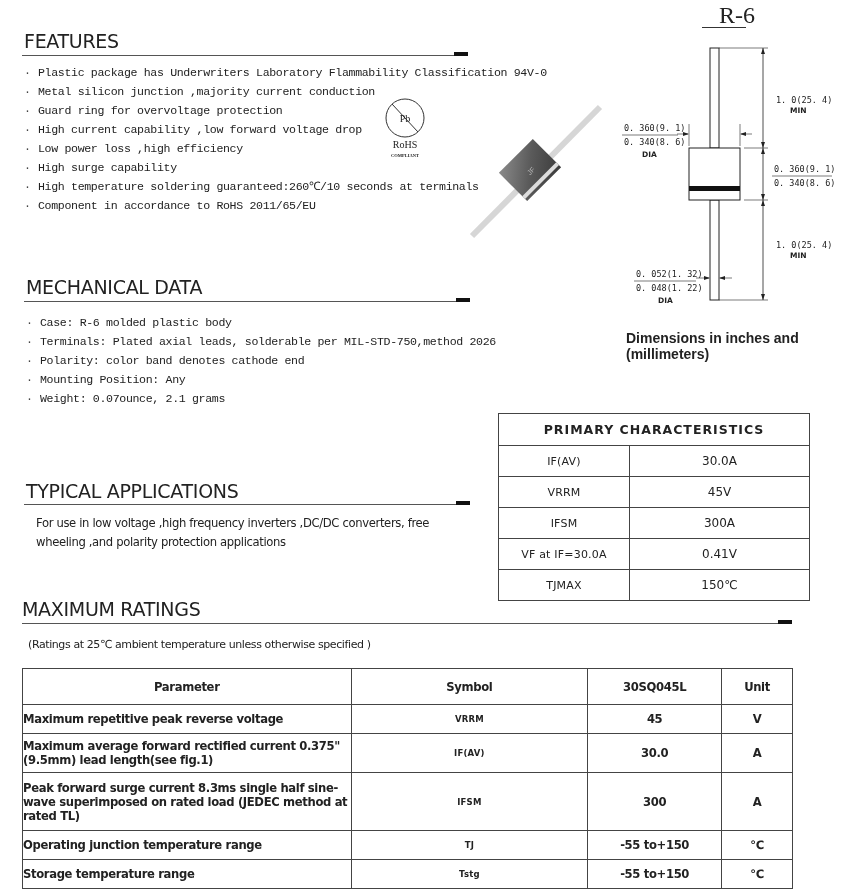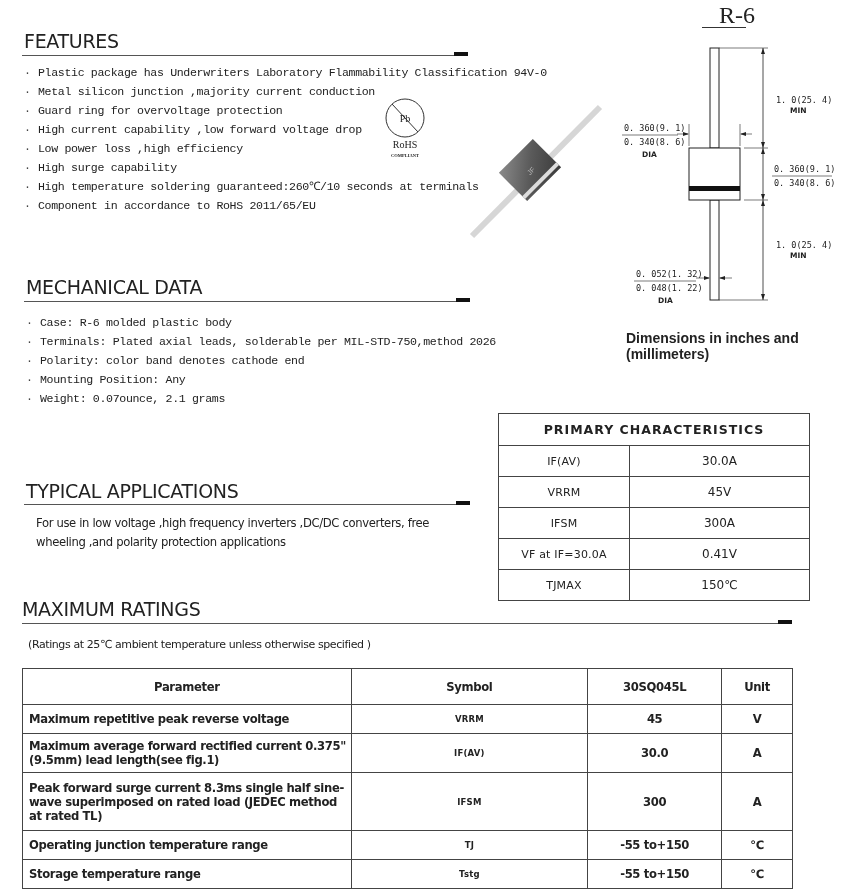--- a/index.html
+++ b/index.html
@@ -22,21 +22,21 @@
   .prim td, .prim th { border: 1px solid #444; text-align: center; font-size: 12px; color: #222; }
   .prim th { height: 32px; font-size: 12.5px; font-weight: 700; letter-spacing: 1px; }
   .prim td { height: 31px; }
   .prim td.sym { width: 131px; font-size: 11px; letter-spacing: 0.2px; }
 
   
   .rat { position: absolute; left: 22px; top: 668px; width: 771px; border-collapse: collapse; font-family: "DejaVu Sans", sans-serif; }
   .rat td, .rat th { border: 1px solid #444; font-size: 11.6px; color: #222; letter-spacing: -0.35px; font-weight: 700; }
   .rat th { height: 36px; text-align: center; }
   .rat td { text-align: center; }
-  .rat td.param { text-align: left; padding-left: 6px; line-height: 14px; }
+  .rat td.param { text-align: left; padding-left: 0; line-height: 14px; }
   .rat td.symc { font-size: 8.5px; letter-spacing: 0.2px; }
 
   .note { position: absolute; left: 28px; top: 638px; font-family: "DejaVu Sans", sans-serif; font-size: 11px; letter-spacing: -0.4px; color: #222; }
 
   .dim-txt { font-family: "DejaVu Sans Mono", monospace; font-size: 8.5px; fill: #222; }
   .dim-bold { font-family: "DejaVu Sans", sans-serif; font-size: 7.5px; font-weight: 700; fill: #222; }
   .caption { position: absolute; left: 626px; top: 330px; font-family: "Liberation Sans", sans-serif; font-size: 14px; font-weight: 700; color: #222; }
   .pkg-title { position: absolute; left: 703px; top: 2px; font-family: Liberation Serif, serif; font-size: 24px; color: #222; margin-left: 16px; }
   .pkg-rule { position: absolute; left: 702px; top: 27px; width: 44px; height: 1px; background: #333; }
 </style>

